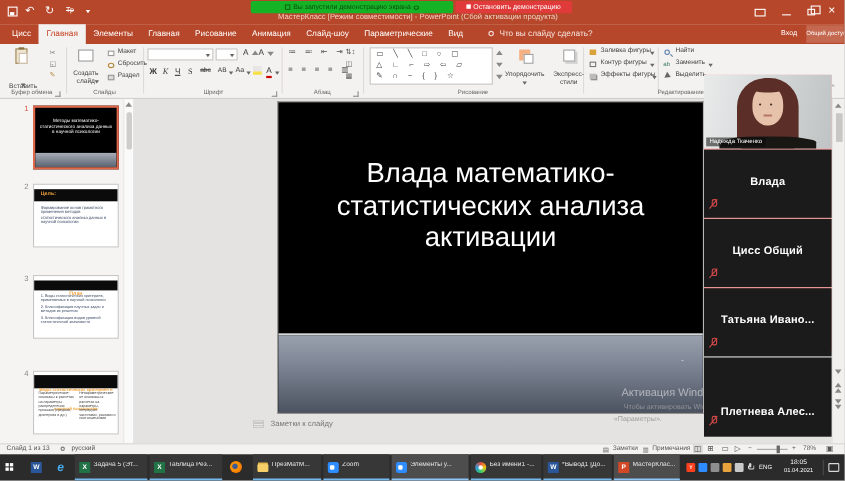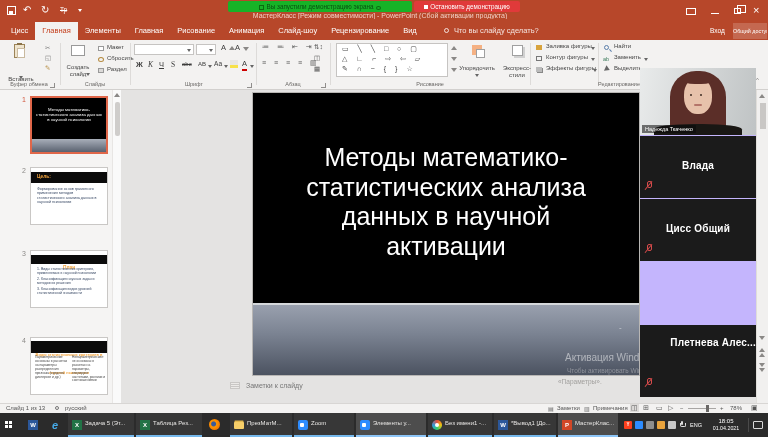--- a/index.html
+++ b/index.html
@@ -35,21 +35,21 @@
   .sbi{position:absolute;top:1px;}
   
   .taskbar{left:0;top:413px;width:768px;height:24px;background:#2b2b2b;}
   .tbb{position:absolute;top:0;height:24px;background:#373737;border-bottom:2px solid #76b9ed;}
   .tbb.noline{background:transparent;border-bottom:none;}
   .tbb.active{background:#4d4d4d;border-bottom:2px solid #8ec6f8;}
   .tlab{position:absolute;left:17px;top:7px;font-size:6px;color:#e8e6e4;white-space:nowrap;overflow:hidden;width:46px;}
   .appicon{position:absolute;left:4px;top:7px;width:10px;height:10px;color:#fff;font-size:6px;line-height:10px;text-align:center;font-weight:bold;}
   .tray{position:absolute;top:8px;width:8px;height:8px;border-radius:1px;font-size:4.5px;line-height:8px;text-align:center;color:#fff;font-weight:bold;}
   
-  .zoompanel{left:640px;top:68px;width:116px;height:329px;background:#c4b5fd;}
+  .zoompanel{left:640px;top:68px;width:116px;height:251px;background:#fca5a5;}
   .pt{position:absolute;left:0;width:116px;background:#1b1b1b;overflow:hidden;}
   .pname{position:absolute;width:100%;text-align:center;color:#fff;font-size:10px;font-weight:bold;letter-spacing:.2px;}
   .pmic{position:absolute;left:5px;bottom:6px;width:8px;height:11px;}
   .pmic::before{content:"";position:absolute;left:2px;top:0;width:3px;height:5px;border:1px solid #d64b4b;border-radius:2px;}
   .pmic::after{content:"";position:absolute;left:3px;top:-1px;width:1px;height:11px;background:#d64b4b;transform:rotate(40deg);}
   
   .savebox{left:7px;top:6px;width:9px;height:9px;border:1px solid #fff;}
   .savebox::after{content:"";position:absolute;left:1px;bottom:0;width:4px;height:3px;background:#fff;}
   .restorebox{left:734px;top:8px;width:7px;height:6px;border:1px solid #fff;}
   .restorebox::before{content:"";position:absolute;left:2px;top:-4px;width:7px;height:6px;border:1px solid #fff;}
@@ -91,21 +91,21 @@
 
   <div class="abs tabrow">
     <div style="position:absolute;left:4px;top:0;display:flex;">
       <span class="t">Цисс</span>
       <span class="t act">Главная</span>
       <span class="t">Элементы</span>
       <span class="t">Главная</span>
       <span class="t">Рисование</span>
       <span class="t">Анимация</span>
       <span class="t">Слайд-шоу</span>
-      <span class="t">Рецензирование</span>
+      <span class="t">Параметрические</span>
       <span class="t">Вид</span>
     </div>
     <span class="abs" style="left:444px;top:6px;width:5px;height:5px;border:1px solid rgba(255,255,255,.8);border-radius:50%;"></span>
     <span class="abs nw" style="left:454px;top:0;font-size:7.5px;line-height:18px;color:rgba(255,255,255,.85);">Что вы слайду сделать?</span>
     <span class="abs nw" style="left:710px;top:0;font-size:6.5px;line-height:18px;color:#fff;">Вход</span>
     <div class="abs nw" style="left:733px;top:1px;width:34px;height:16px;background:rgba(255,255,255,.18);color:#fff;font-size:5.4px;line-height:16px;text-align:center;overflow:hidden;">Общий доступ</div>
   </div>
 
   <div class="abs ribbon">
     <span class="vd" style="left:60px;"></span>
@@ -244,23 +244,22 @@
     <div class="thm" style="top:247px;">
       <div style="position:absolute;left:0;top:3px;width:100%;height:12px;background:#0b0b0b;text-align:center;padding:1px 4px;">
         <span style="font-size:3.9px;line-height:4.6px;color:#f2a33c;font-weight:bold;">Виды статистических критериев в научной психологии</span>
       </div>
       <div style="position:absolute;left:4px;top:18px;width:33px;font-size:3.3px;line-height:3.9px;color:#444;">Параметрические: основаны в расчетах на параметры распределения признака (средняя, дисперсия и др.)</div>
       <div style="position:absolute;left:41px;top:18px;width:33px;font-size:3.3px;line-height:3.9px;color:#444;">Непараметрические: не основаны в расчетах на параметры, оперируют частотами, рангами и соотношениями</div>
     </div>
 
     <div class="abs" style="left:252px;top:2px;width:388px;height:284px;background:#000;border:1px solid #b8b6b4;overflow:hidden;">
       <div style="position:absolute;left:0;top:50px;width:100%;text-align:center;color:#fff;font-size:25px;line-height:29.5px;">
-        <div>Методы математико-</div>
+        <div>Влада математико-</div>
         <div>статистических анализа</div>
-        <div>данных в научной</div>
         <div>активации</div>
       </div>
       <div style="position:absolute;left:0;top:210px;width:100%;height:2px;background:#d5d8db;"></div>
       <div style="position:absolute;left:0;top:212px;width:100%;height:72px;background:linear-gradient(180deg,#99a0ae,#7b8392 40%,#49505e);"></div>
       <span style="position:absolute;left:366px;top:230px;color:#cdd2d8;font-size:8px;">-</span>
       <div class="nw" style="position:absolute;left:312px;top:259px;font-size:10px;color:rgba(255,255,255,.5);">Активация Windows</div>
       <div class="nw" style="position:absolute;left:314px;top:274px;font-size:6.5px;color:rgba(145,149,157,.95);">Чтобы активировать Windows, перейдите в раздел</div>
     </div>
     <div class="nw" style="position:absolute;left:558px;top:288px;font-size:6.5px;color:#a2a09e;">«Параметры».</div>
 
@@ -372,19 +371,23 @@
       <span class="nw" style="position:absolute;left:2px;bottom:2px;background:rgba(10,10,10,.55);color:#fff;font-size:5.5px;padding:1px 3px;">Надежда Ткаченко</span>
     </div>
     <div class="pt" style="top:68px;height:62px;">
       <div class="pname" style="top:24px;">Влада</div>
       <span class="pmic"></span>
     </div>
     <div class="pt" style="top:131px;height:62px;">
       <div class="pname" style="top:24px;">Цисс Общий</div>
       <span class="pmic"></span>
     </div>
+    <div class="pt" style="top:194px;height:62px;">
+      <div class="pname" style="top:24px;">Татьяна Ивано...</div>
+      <span class="pmic"></span>
+    </div>
     <div class="pt" style="top:257px;height:72px;">
-      <div class="pname" style="top:12px;text-align:right;">Плетнева Алес...</div>
+      <div class="pname" style="top:44px;">Плетнева Алес...</div>
       <span class="pmic" style="bottom:8px;"></span>
     </div>
   </div>
 
 </div>
 
 </body></html>

